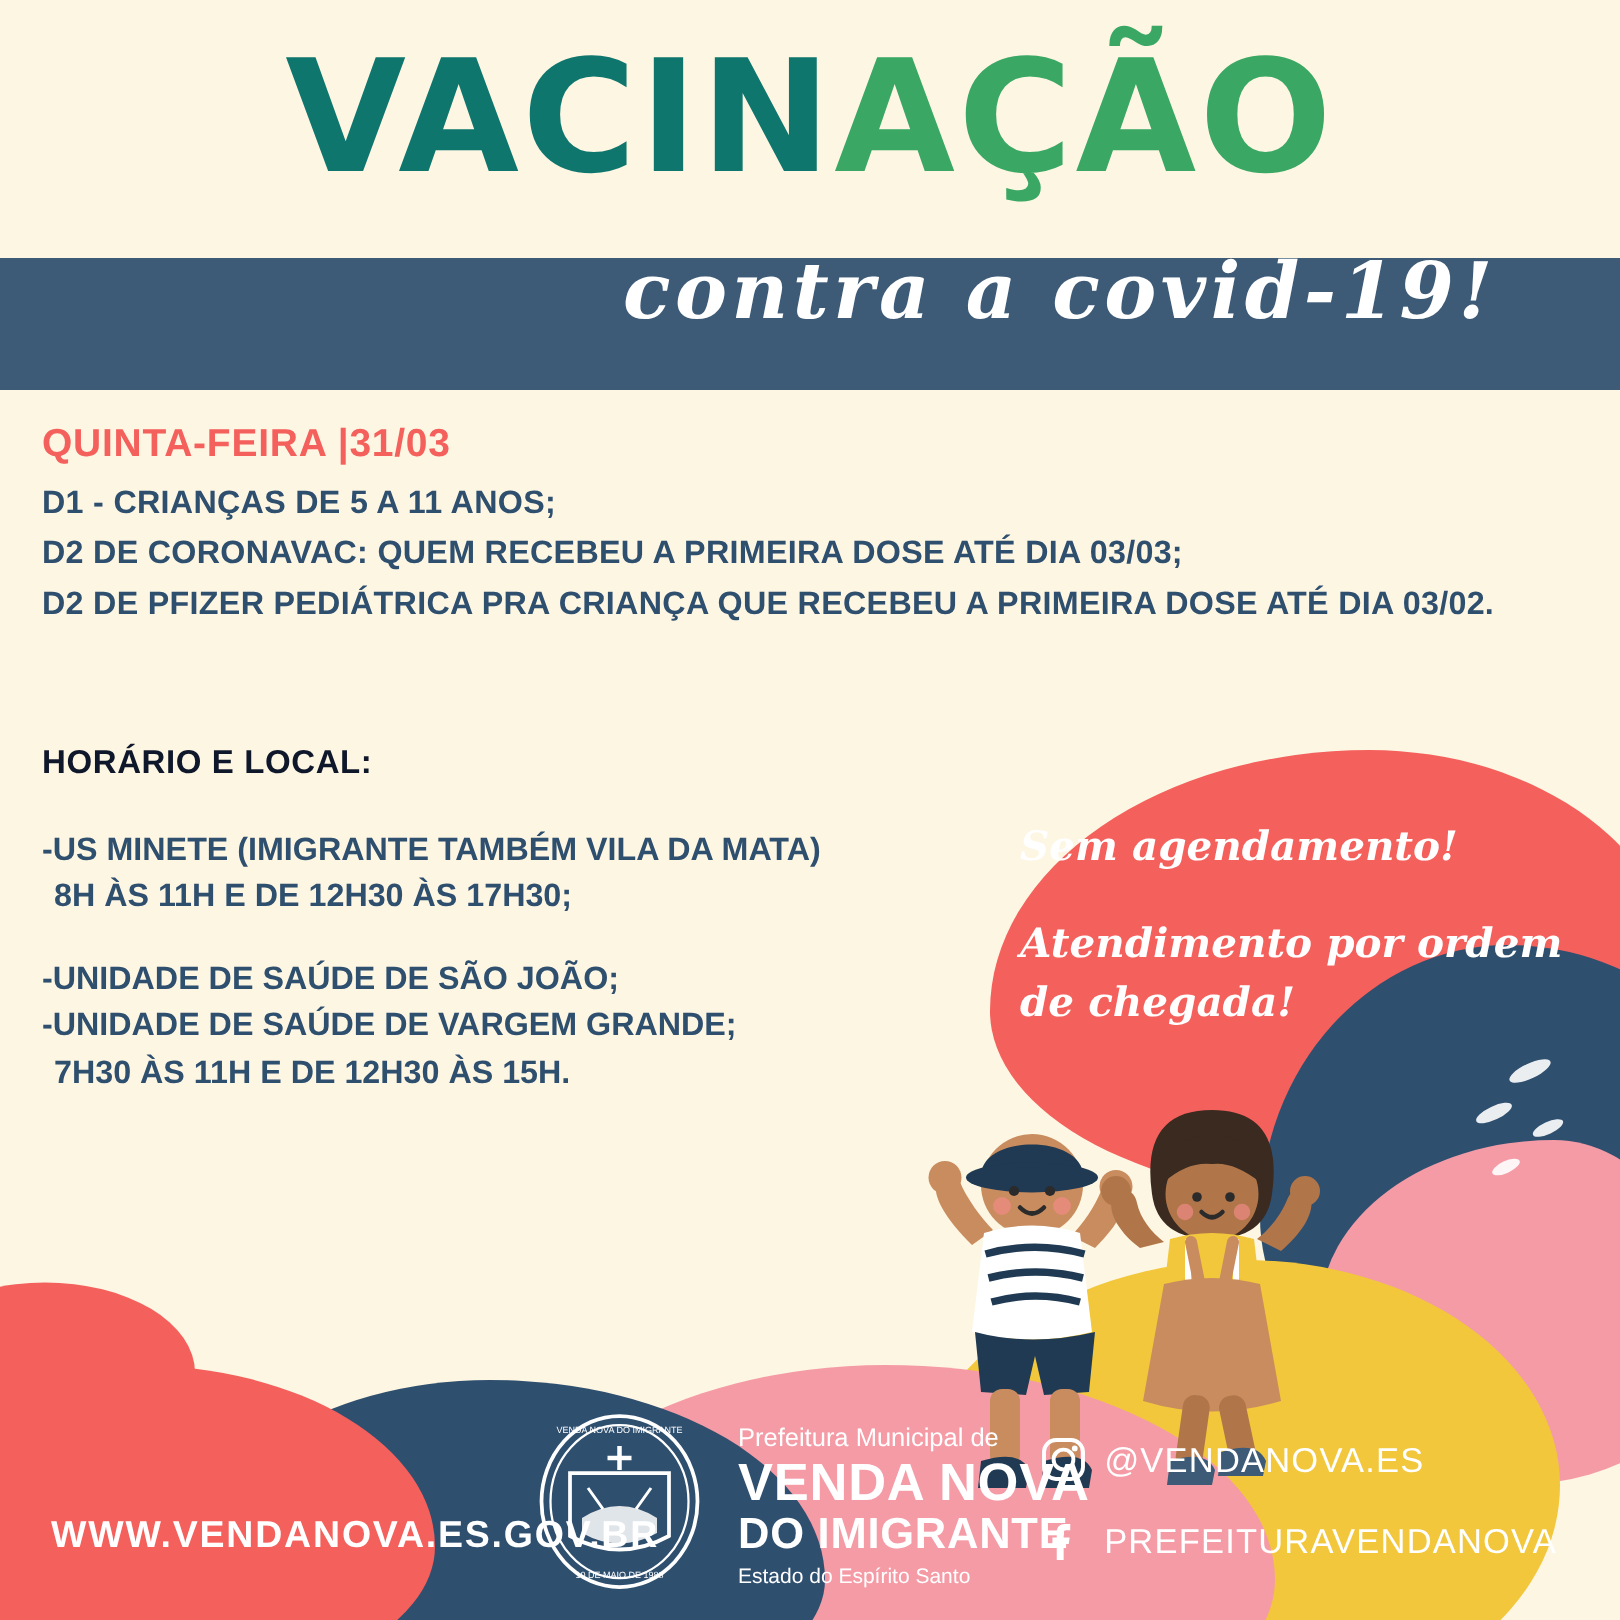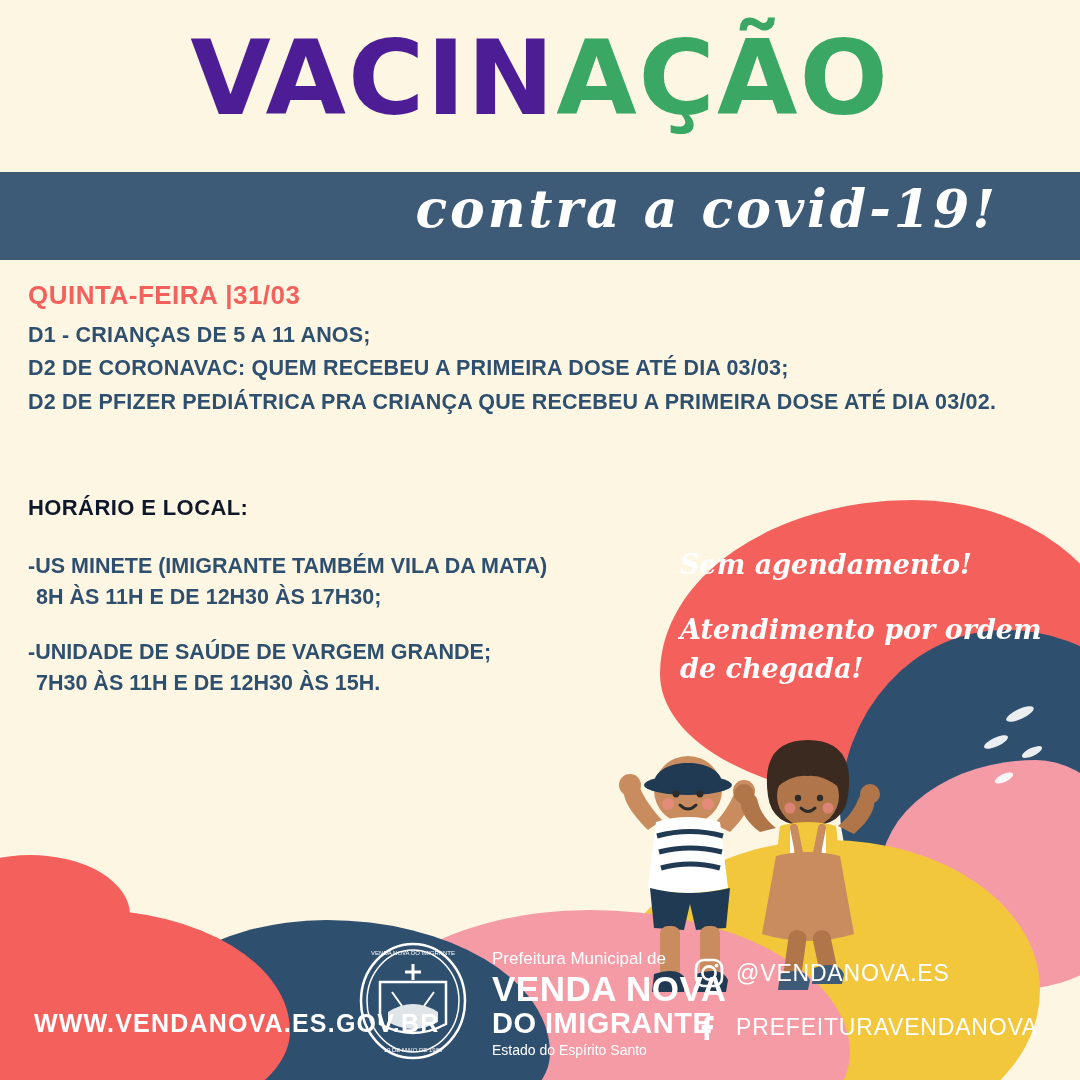--- a/index.html
+++ b/index.html
@@ -73,30 +73,30 @@
     text-align: center;
   }
   .title {
     font-family: "DejaVu Sans", sans-serif;
     font-weight: bold;
     font-size: 104px;
     letter-spacing: 2px;
     line-height: 1.35;
     white-space: nowrap;
   }
-  .t-red { color: #4c1d95; }
+  .t-red { color: #0f766e; }
   .t-green { color: #3aa864; }
 
   .band {
     position: absolute; top: 172px; left: 0;
     width: 1080px; height: 88px;
     background: #3d5a76;
   }
   .band-text {
-    position: absolute; top: 178px; left: 0; width: 1080px;
+    position: absolute; top: 164px; left: 0; width: 1080px;
     text-align: right;
     padding-right: 82px;
     color: #ffffff;
     font-family: "DejaVu Serif", serif;
     font-style: italic;
     font-size: 52px;
     font-weight: bold;
     letter-spacing: 3px;
   }
 
@@ -237,20 +237,21 @@
       <div>D2 DE CORONAVAC: QUEM RECEBEU A PRIMEIRA DOSE ATÉ DIA 03/03;</div>
       <div>D2 DE PFIZER PEDIÁTRICA PRA CRIANÇA QUE RECEBEU A PRIMEIRA DOSE ATÉ DIA 03/02.</div>
     </div>
 
     <div class="section-label">HORÁRIO E LOCAL:</div>
 
     <div class="locations">
       <div class="loc">-US MINETE  (IMIGRANTE TAMBÉM VILA DA MATA)</div>
       <div class="hours">8H ÀS 11H E DE 12H30 ÀS 17H30;</div>
       <div class="gap"></div>
+      <div class="loc">-UNIDADE DE SAÚDE DE SÃO JOÃO;</div>
       <div class="loc">-UNIDADE DE SAÚDE DE VARGEM GRANDE;</div>
       <div class="hours">7H30 ÀS 11H E DE 12H30 ÀS 15H.</div>
     </div>
 
   </div>
 
   <div class="callout">
     <div class="c1">Sem agendamento!</div>
     <div class="c2">Atendimento por ordem de chegada!</div>
   </div>

